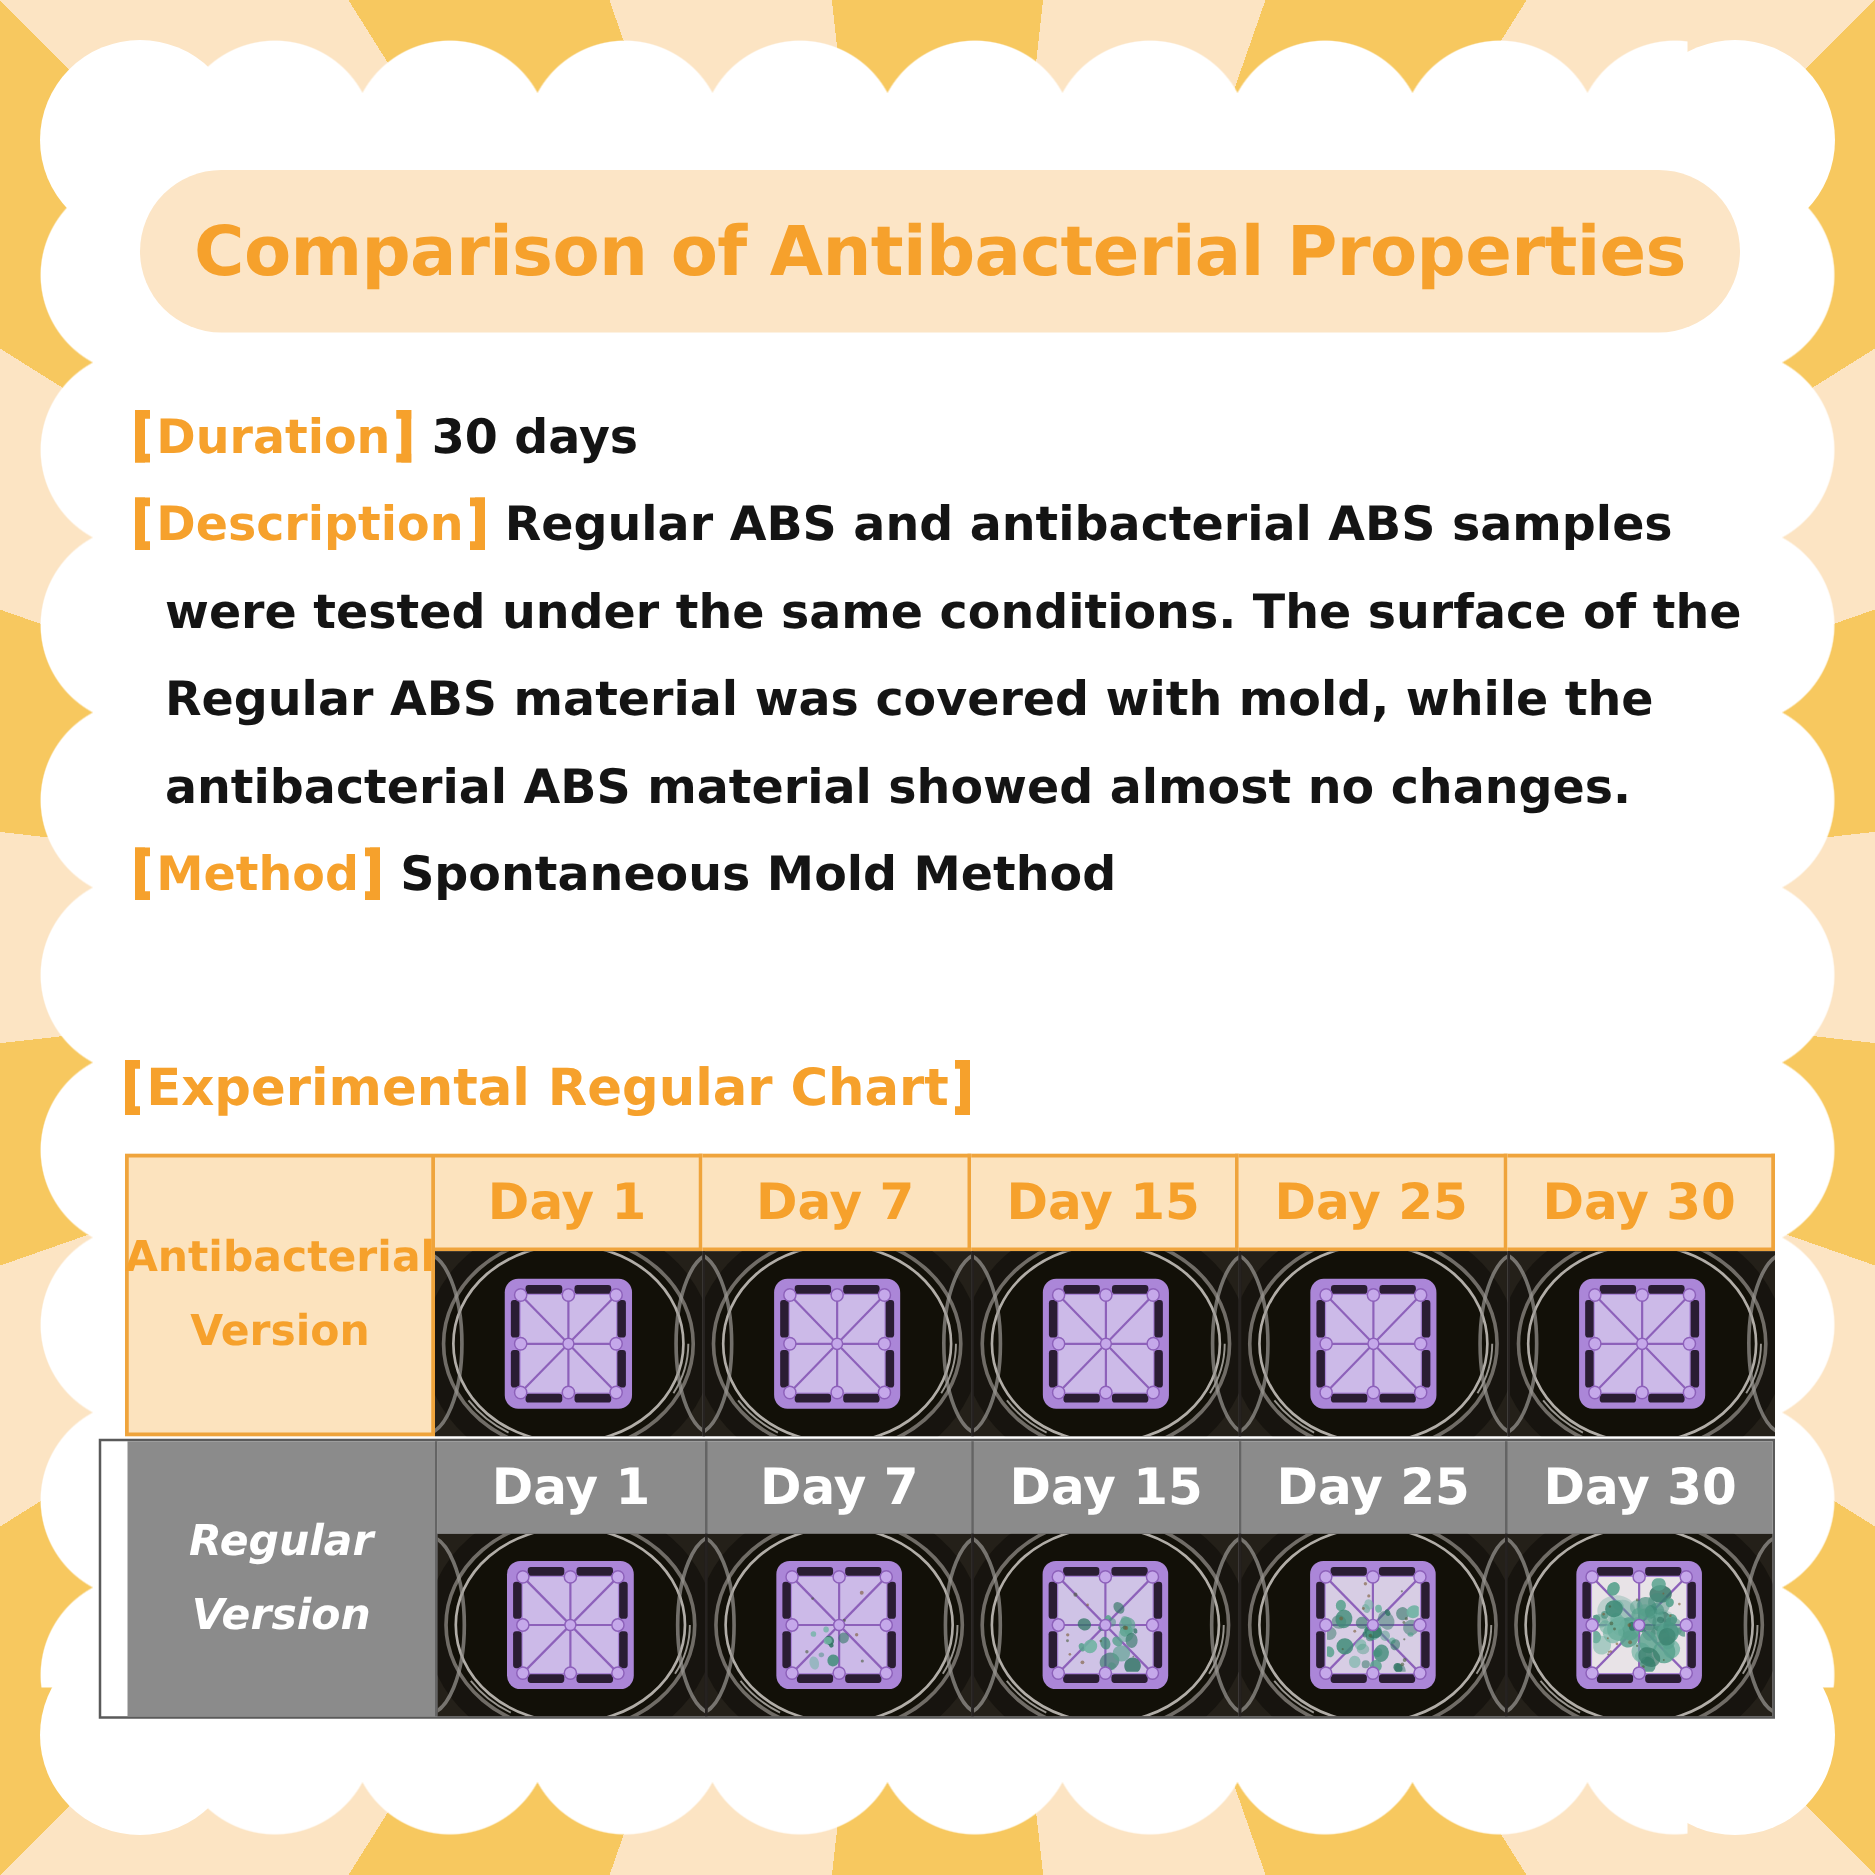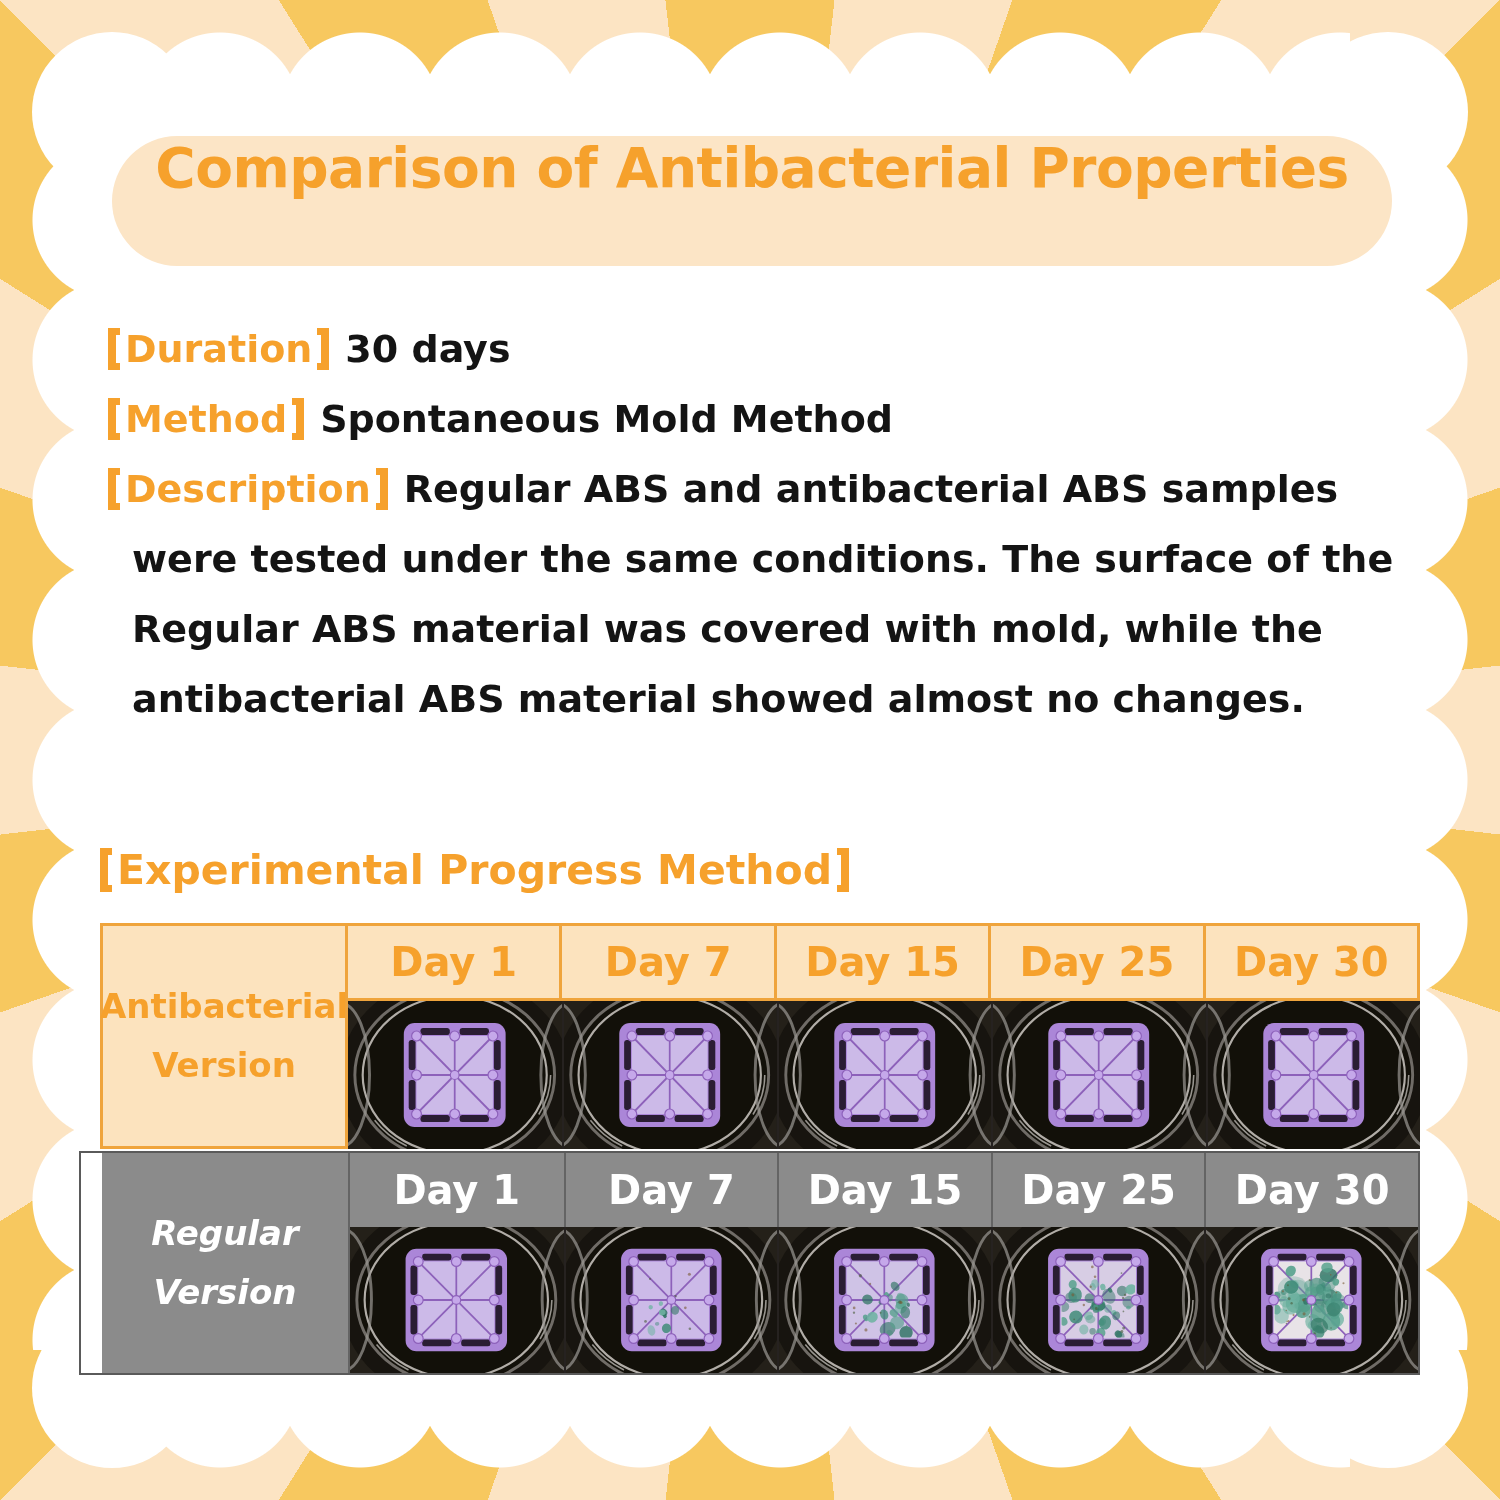--- a/index.html
+++ b/index.html
@@ -24,21 +24,21 @@
   .sc-right{top:150px;bottom:150px;right:32px;width:64px;background-repeat:repeat-y;
     background-image:radial-gradient(circle 80px at -16px 70px,#fff 79px,rgba(255,255,255,0) 80px);
     background-size:170px 140px;}
   .corner{position:absolute;width:160px;height:160px;border-radius:50%;background:#fff;}
   .c-tl{left:32px;top:32px;} .c-tr{right:32px;top:32px;}
   .c-bl{left:32px;bottom:32px;} .c-br{right:32px;bottom:32px;}
 
   .content{position:absolute;inset:0;}
 
   .title-pill{position:absolute;left:112px;top:136px;width:1280px;height:130px;
-    background:#fce5c6;border-radius:65px;display:flex;align-items:flex-start;justify-content:center;}
+    background:#fce5c6;border-radius:65px;display:flex;align-items:center;justify-content:center;}
   .title-pill h1{margin:0;font-size:55px;color:#f6a12c;letter-spacing:-0.5px;white-space:nowrap;}
 
   
   .br{display:inline-block;width:12px;height:42px;vertical-align:-8px;box-sizing:border-box;}
   .br-l{border-left:8px solid #f6a12c;border-top:7px solid #f6a12c;border-bottom:7px solid #f6a12c;margin-right:5px;}
   .br-r{border-right:8px solid #f6a12c;border-top:7px solid #f6a12c;border-bottom:7px solid #f6a12c;margin-left:5px;}
 
   .info{position:absolute;left:100px;top:314px;width:1310px;font-size:38px;line-height:70px;color:#141414;}
   .info p{margin:0;padding-left:32px;text-indent:-24px;}
   .info .lbl-t{color:#f6a12c;}
@@ -85,26 +85,26 @@
   <div class="corner c-br"></div>
 
   <div class="content">
 
     <div class="title-pill">
       <h1>Comparison of Antibacterial Properties</h1>
     </div>
 
     <div class="info" id="info-list">
         <p><span class="br br-l"></span><span class="lbl-t">Duration</span><span class="br br-r"></span><span class="val">30 days</span></p>
+        <p><span class="br br-l"></span><span class="lbl-t">Description</span><span class="br br-r"></span><span class="val">Regular ABS and antibacterial ABS samples were tested under the same conditions. The surface of the Regular ABS material was covered with mold, while the antibacterial ABS material showed almost no changes.</span></p>
         <p><span class="br br-l"></span><span class="lbl-t">Method</span><span class="br br-r"></span><span class="val">Spontaneous Mold Method</span></p>
-        <p><span class="br br-l"></span><span class="lbl-t">Description</span><span class="br br-r"></span><span class="val">Regular ABS and antibacterial ABS samples were tested under the same conditions. The surface of the Regular ABS material was covered with mold, while the antibacterial ABS material showed almost no changes.</span></p>
       </div>
 
     <div class="chart-heading">
-      <span class="br br-l"></span><span>Experimental Progress Method</span><span class="br br-r"></span>
+      <span class="br br-l"></span><span>Experimental Regular Chart</span><span class="br br-r"></span>
     </div>
 
     <div class="exp-table" id="exp-table">
         <div class="trow antibacterial">
           <div class="row-label">
             <span>Antibacterial</span>
             <span>Version</span>
           </div>
           <div class="cols">
             <div class="col">

